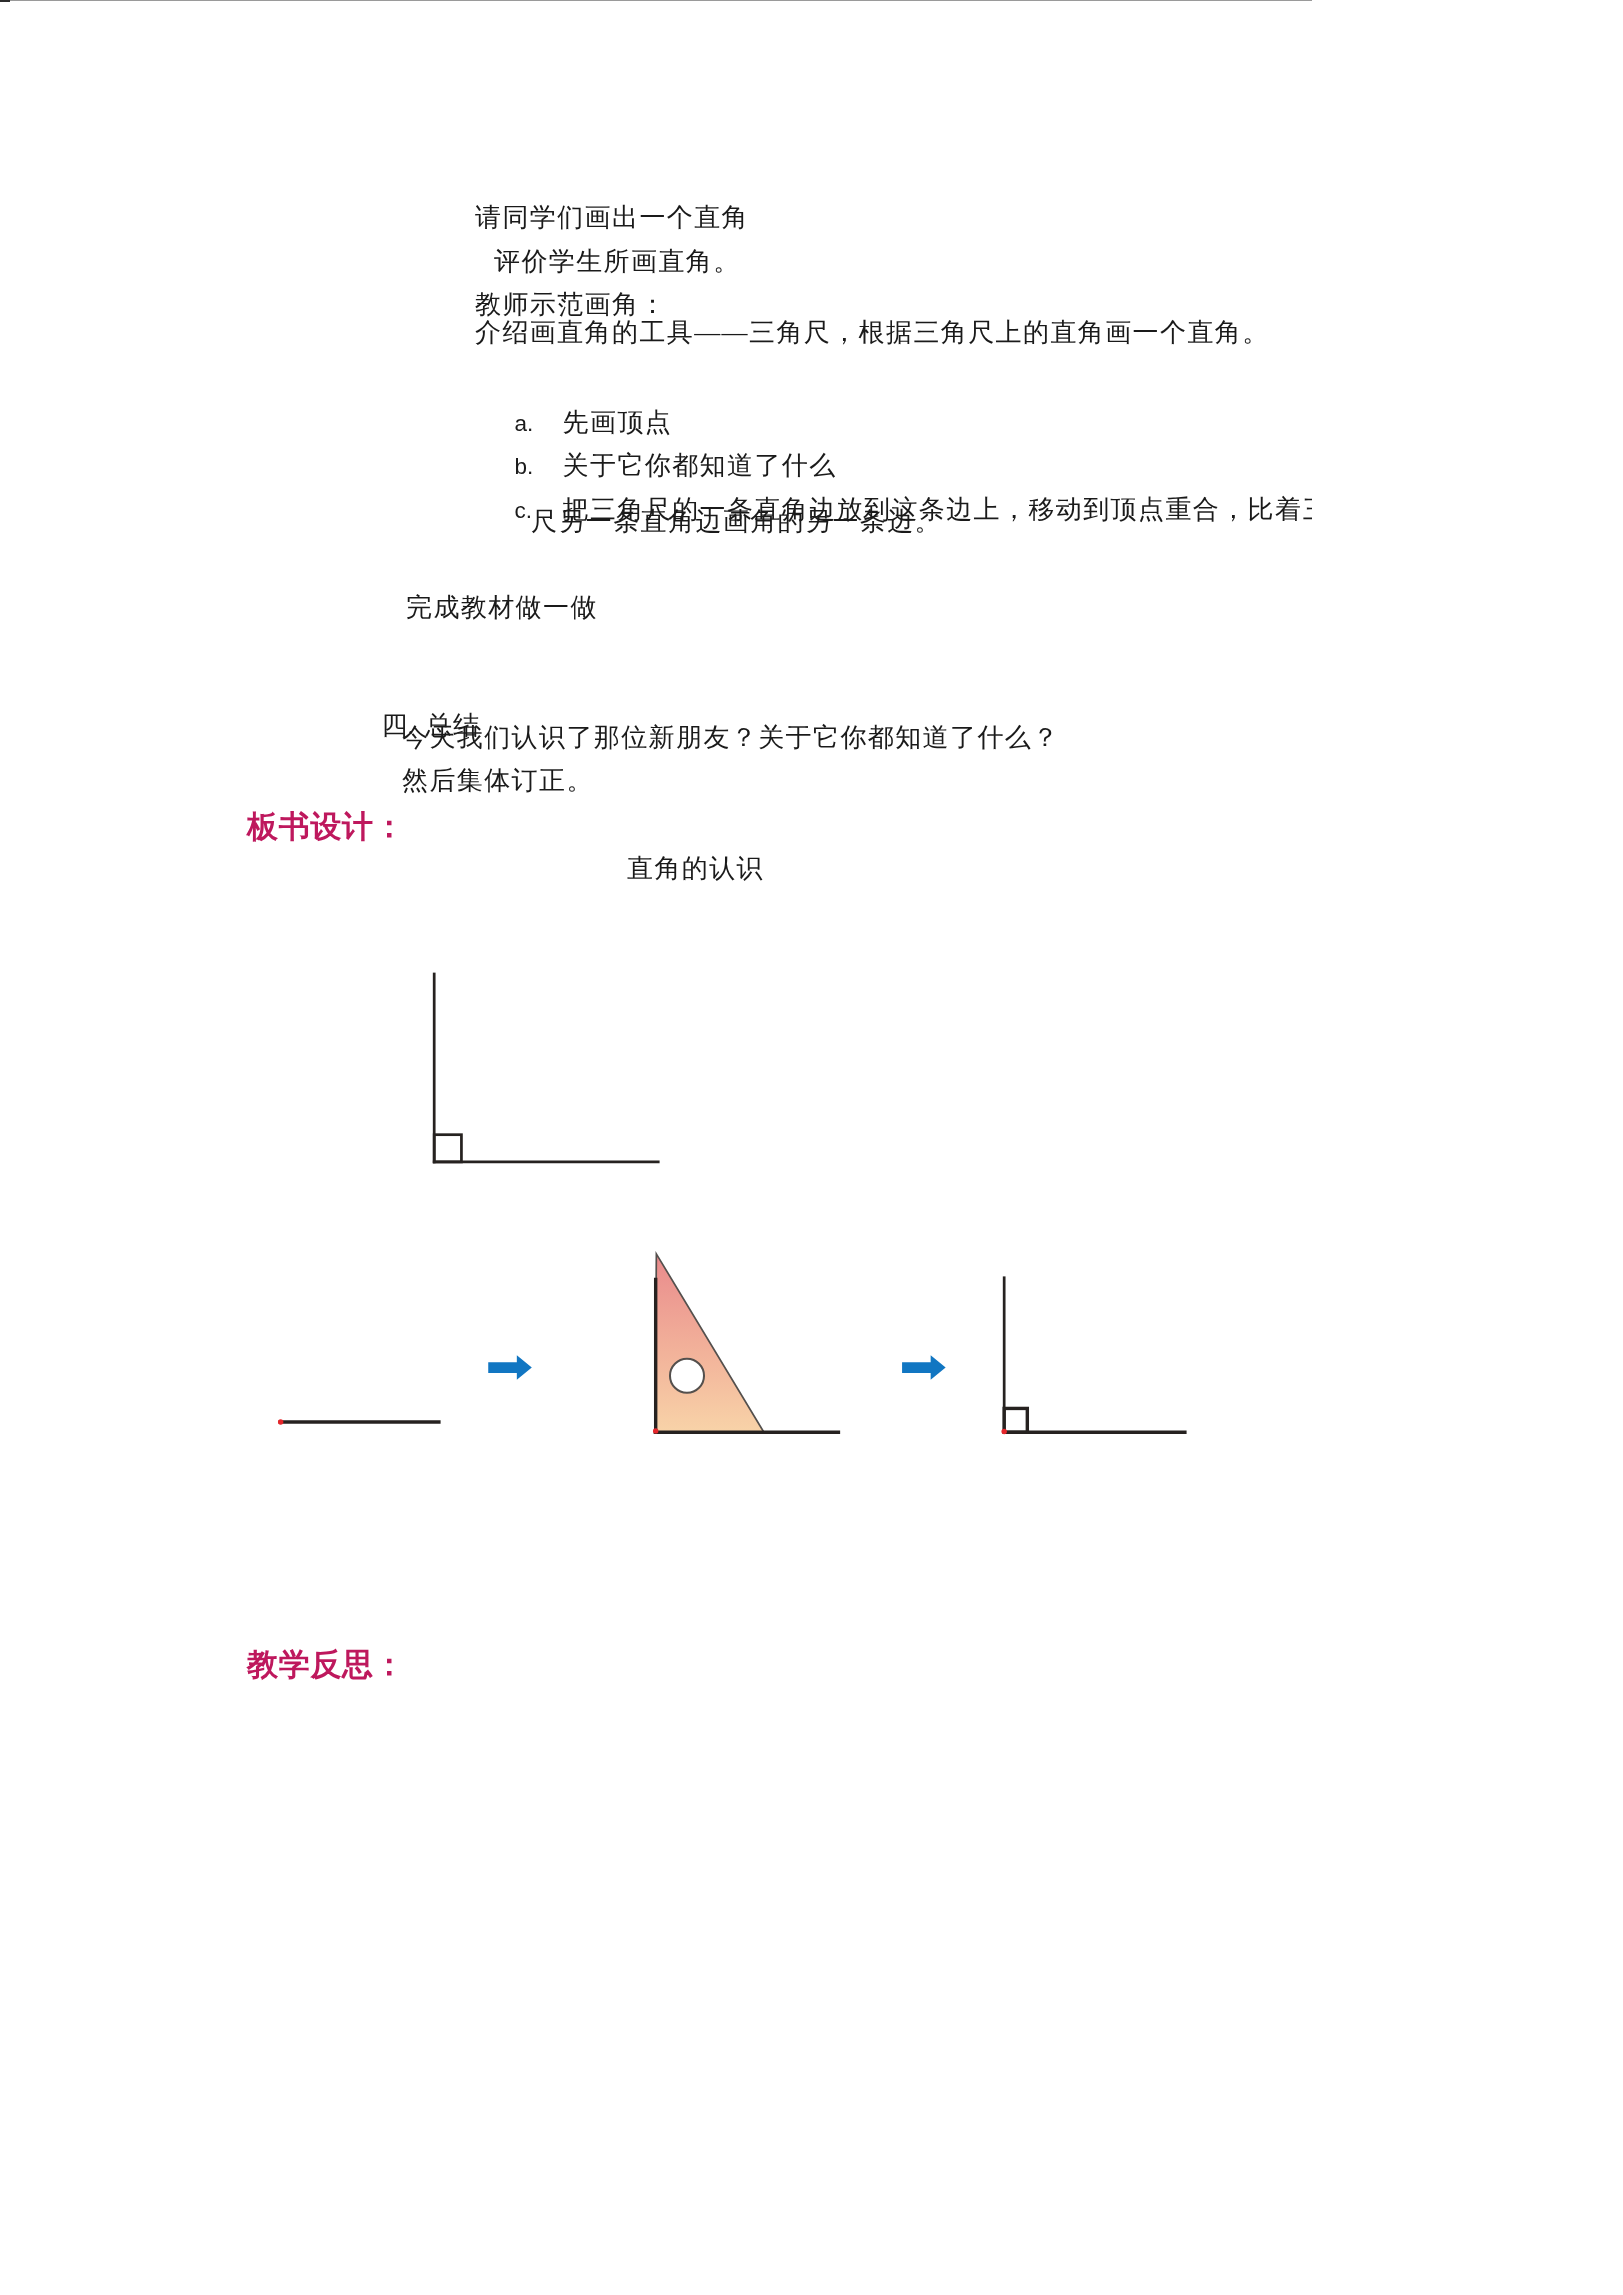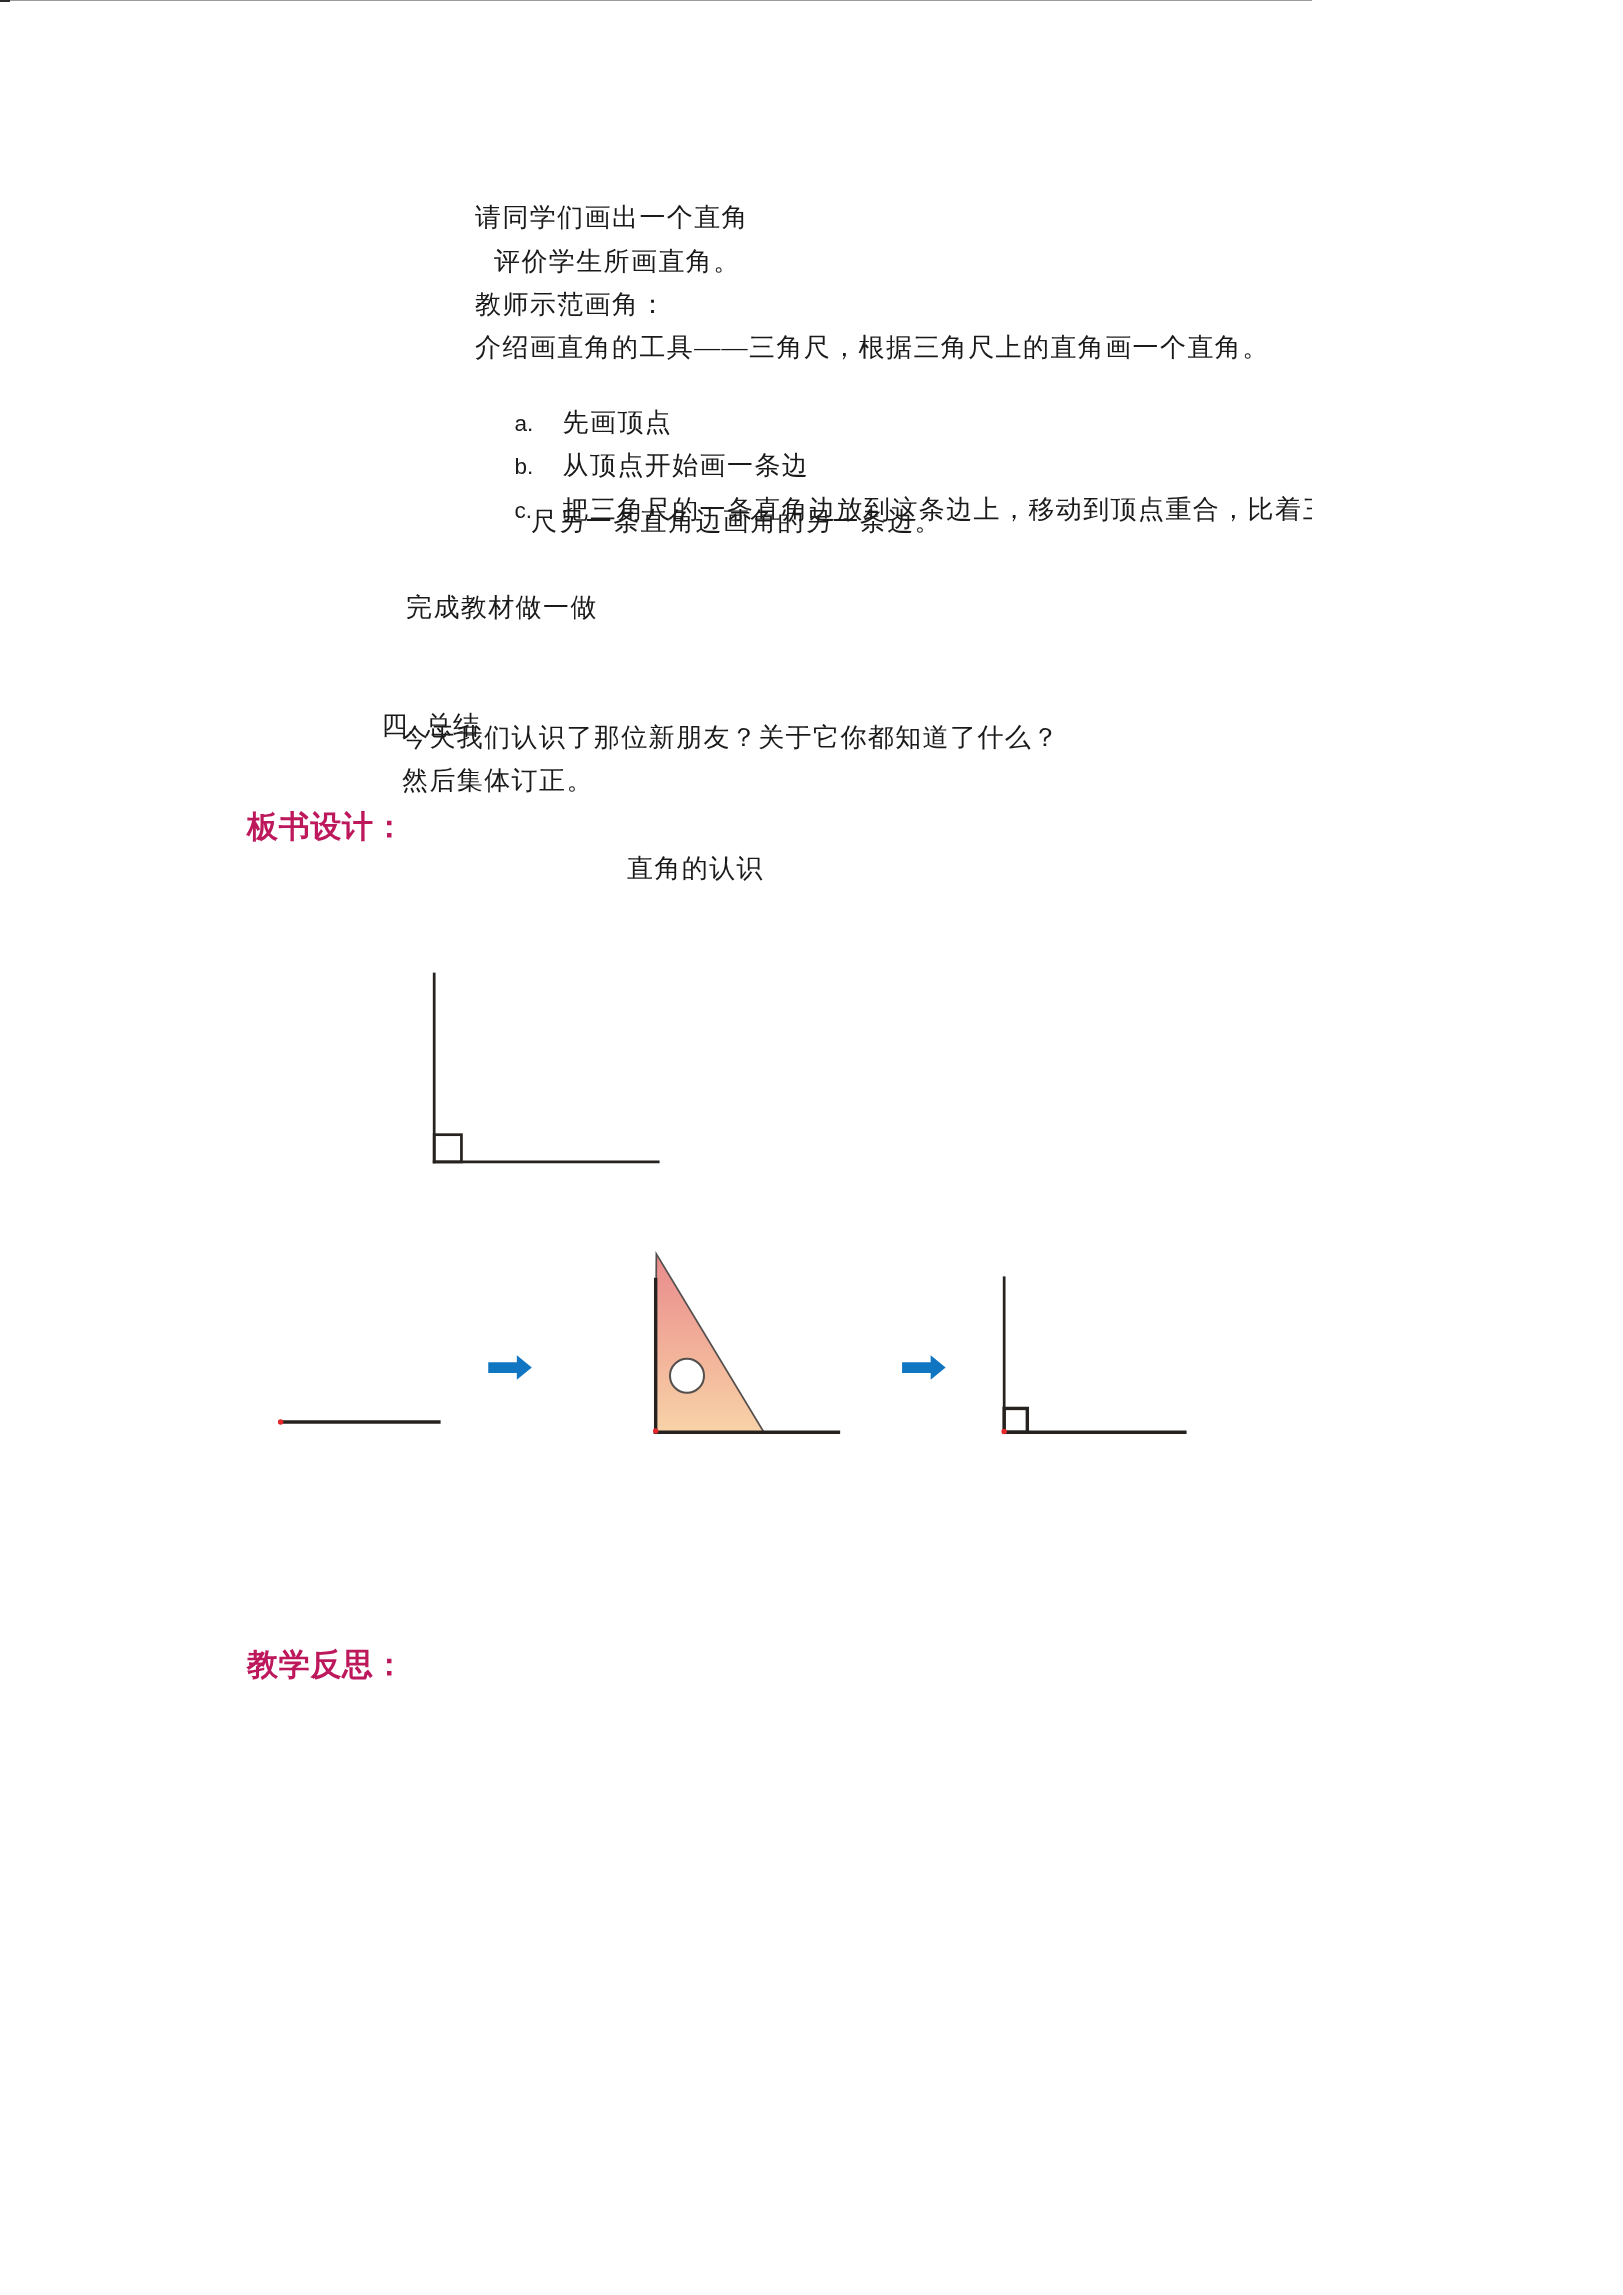--- a/index.html
+++ b/index.html
@@ -52,27 +52,27 @@
 <div class="page">
 
   <div class="edge-top"></div>
   <div class="edge-right"></div>
   <div class="tick-tl"></div>
   <div class="tick-tr"></div>
 
   <div class="ln" style="left:475px;top:203px">请同学们画出一个直角</div>
   <div class="ln" style="left:494px;top:247px">评价学生所画直角。</div>
   <div class="ln" style="left:475px;top:290px">教师示范画角：</div>
-  <div class="ln" style="left:475px;top:333px">介绍画直角的工具——三角尺，根据三角尺上的直角画一个直角。</div>
+  <div class="ln" style="left:475px;top:318px">介绍画直角的工具——三角尺，根据三角尺上的直角画一个直角。</div>
 
   <div class="ln" style="left:483px;top:377px">
     <span class="mk">a.</span><span>先画顶点</span>
   </div>
   <div class="ln" style="left:483px;top:420px">
-    <span class="mk">b.</span><span>从顶点开始画一条边</span>
+    <span class="mk">b.</span><span>关于它你都知道了什么</span>
   </div>
   <div class="ln" style="left:483px;top:464px">
     <span class="mk">c.</span><span>把三角尺的一条直角边放到这条边上，移动到顶点重合，比着三角</span>
   </div>
   <div class="ln" style="left:531px;top:507px">尺另一条直角边画角的另一条边。</div>
 
   <div class="ln" style="left:406px;top:593px">完成教材做一做</div>
 
   <div class="ln" style="left:350px;top:680px">
     <span class="mk2">四.</span><span>总结</span>

